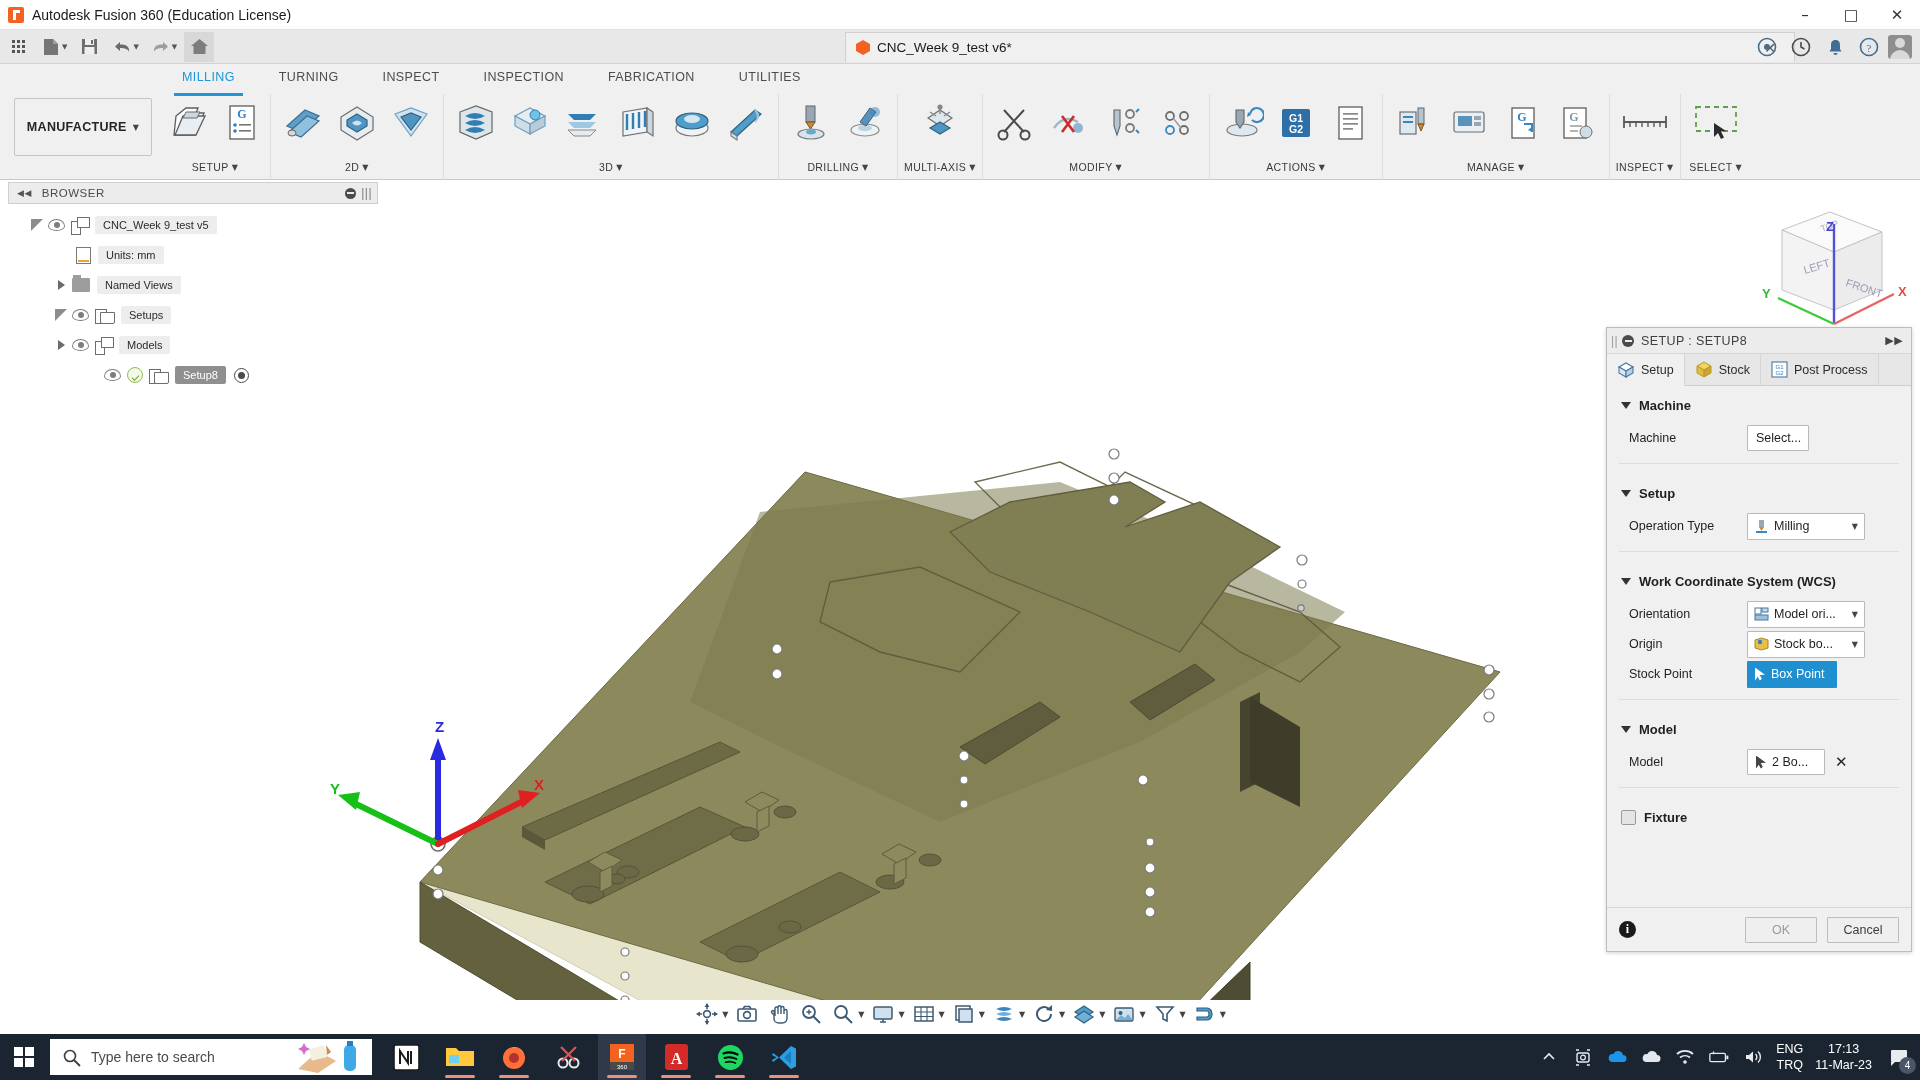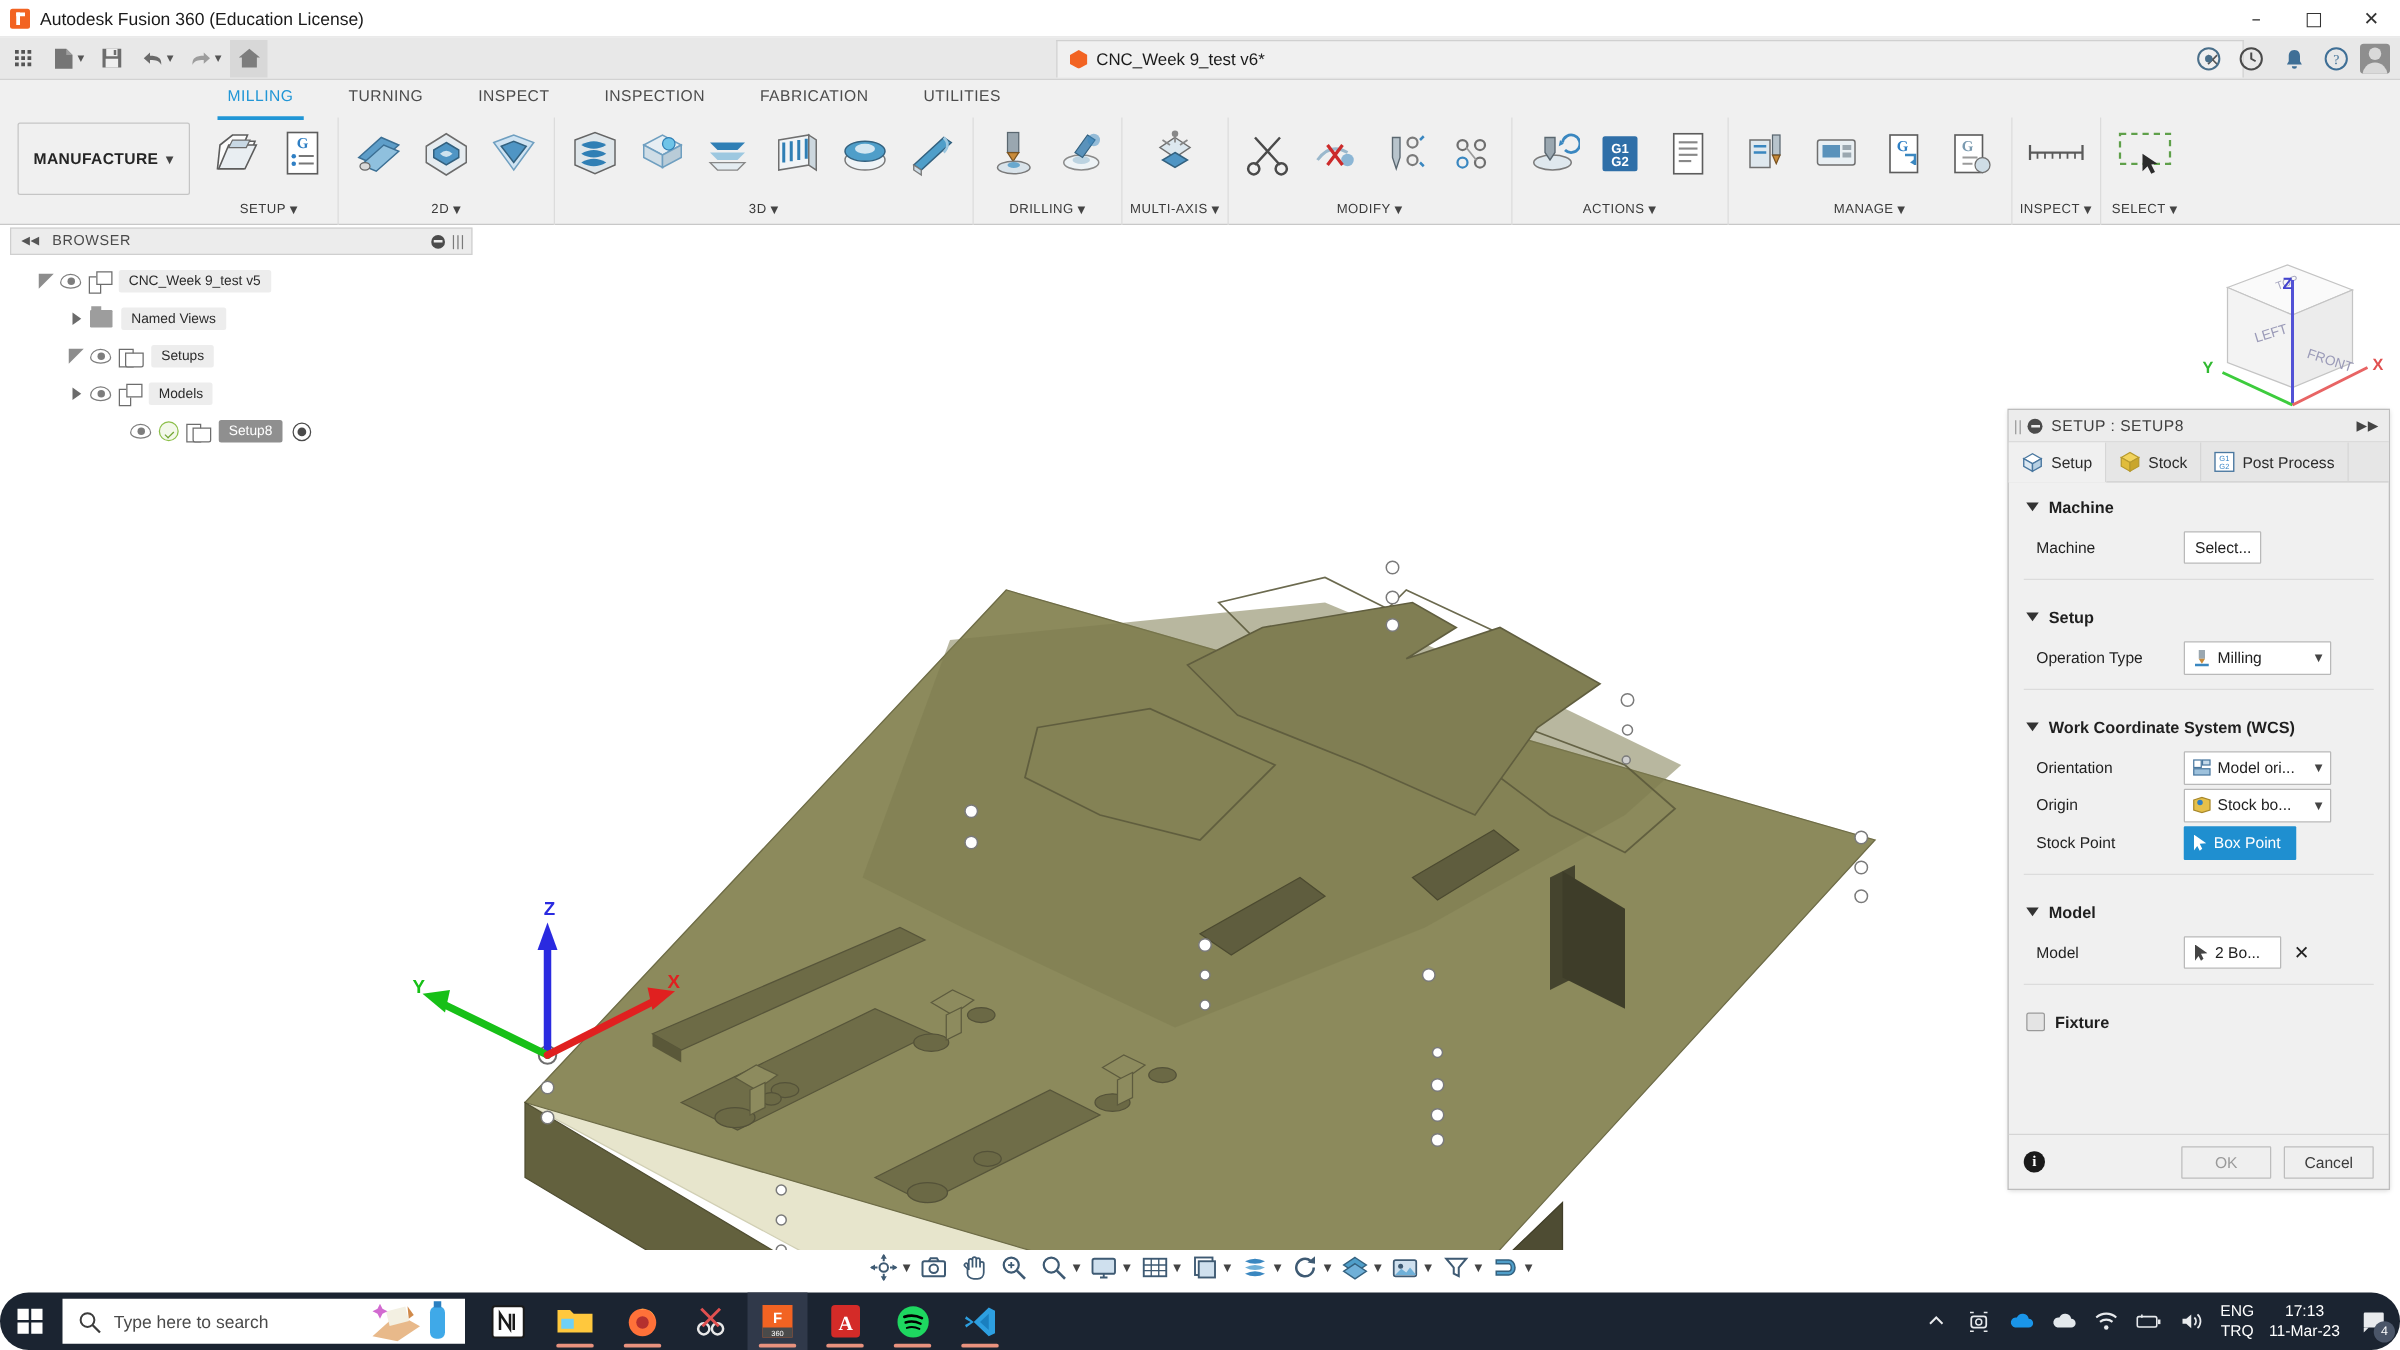--- a/index.html
+++ b/index.html
@@ -231,21 +231,21 @@
 
   
   .navbar { position: absolute; bottom: 46px; left: 0; width: 1920px; height: 40px;
     display: flex; align-items: center; justify-content: center; gap: 2px; }
   .nav-item { display: flex; align-items: center; gap: 2px; padding: 0 2px; }
   .nav-ico { width: 26px; height: 26px; display: flex; align-items: center;
     justify-content: center; color: #3e5a73; }
 
   
   .taskbar { position: absolute; bottom: 0; left: 0; width: 1920px; height: 46px;
-    background: #1b2431; display: flex; align-items: center; border-radius: 23px; }
+    background: #1b2431; display: flex; align-items: center; }
   .start { width: 48px; height: 46px; display: flex; align-items: center;
     justify-content: center; }
   .win-logo { display: grid; grid-template-columns: repeat(2, 9px);
     grid-template-rows: repeat(2, 9px); gap: 2px; }
   .win-logo i { background: #fff; display: block; }
   .searchbox { width: 322px; height: 36px; background: #fff; display: flex;
     align-items: center; margin-left: 2px; position: relative; overflow: hidden; }
   .search-text { font-size: 14px; color: #4a4a4a; margin-left: 10px; }
   .tb-apps { display: flex; align-items: center; height: 46px; margin-left: 10px; gap: 6px; }
   .tb-app { width: 48px; height: 46px; display: flex; align-items: center;
@@ -812,20 +812,24 @@
 
       <div class="tnode" style="padding-left:22px">
         <span class="tri">
             <span class="tri-open"></span>
           </span>
         <span class="eye"></span>
         <span class="ico-body"></span>
         <span class="tlabel">CNC_Week 9_test v5</span>
       </div>
 
+      <div class="tnode" style="padding-left:68px">
+        <span class="ico-doc"></span>
+        <span class="tlabel">Units: mm</span>
+      </div>
 
       <div class="tnode" style="padding-left:46px">
         <span class="tri">
             <span class="tri-closed"></span>
           </span>
         <span class="ico-folder"></span>
         <span class="tlabel">Named Views</span>
       </div>
 
       <div class="tnode" style="padding-left:46px">

